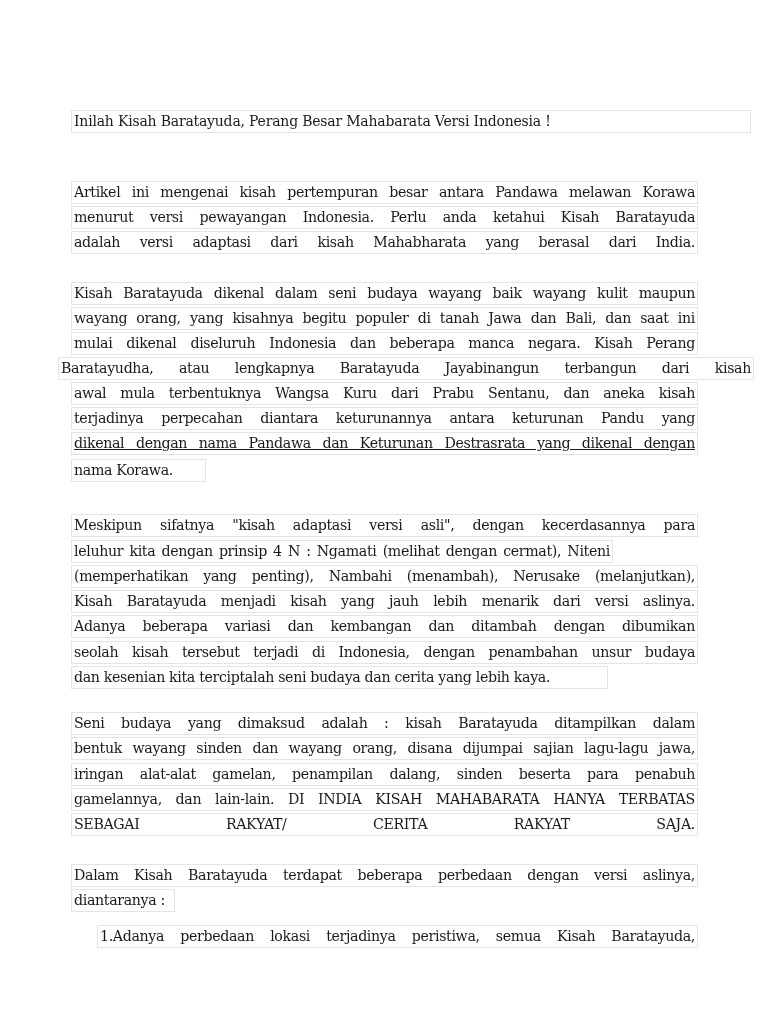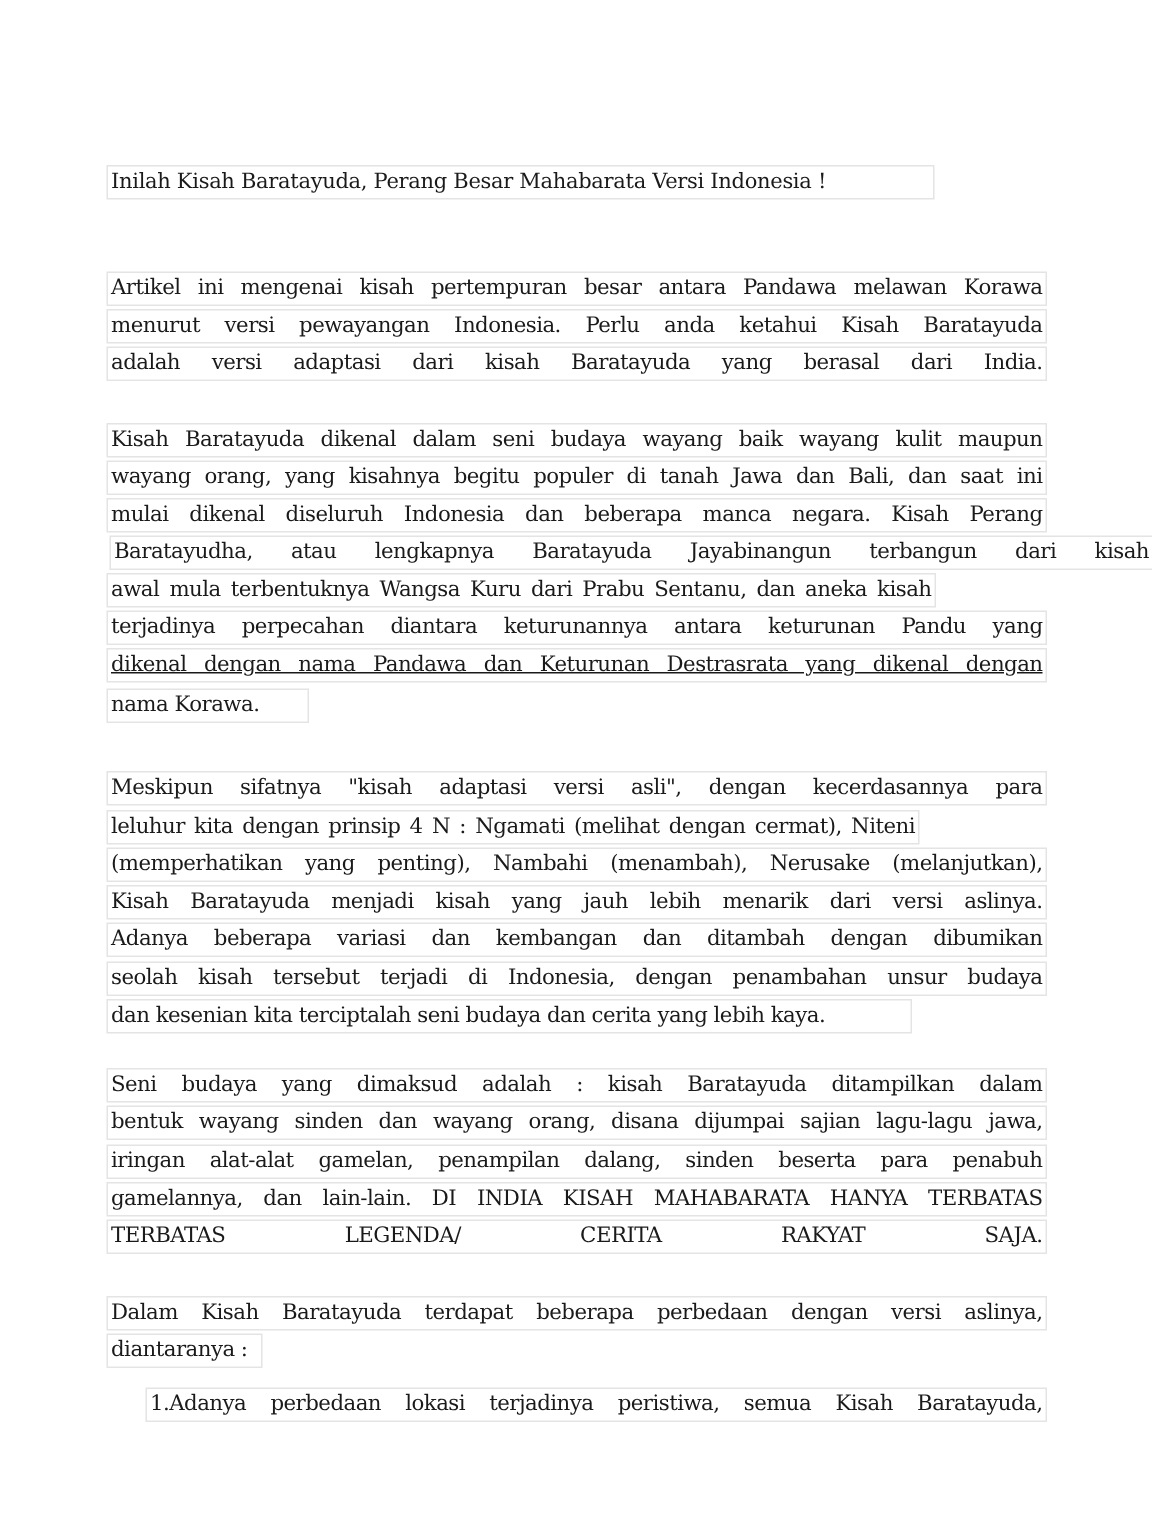--- a/index.html
+++ b/index.html
@@ -8,45 +8,45 @@
   .line { position: absolute; box-sizing: border-box; height: 23px;
           border: 1px solid #e4e4e4; background: #ffffff;
           font-size: 14.2px; line-height: 21px; padding: 0 2px;
           white-space: nowrap; overflow: hidden; letter-spacing: -0.35px; }
   .just { text-align: justify; text-align-last: justify; }
   .title { font-size: 14px; letter-spacing: -0.2px; }
 </style>
 </head>
 <body>
 
-<div class="line title" style="left:71px; top:110px; width:552px;">Inilah Kisah Baratayuda, Perang Besar Mahabarata Versi Indonesia !</div>
+<div class="line title" style="left:71px; top:110px; width:680px;">Inilah Kisah Baratayuda, Perang Besar Mahabarata Versi Indonesia !</div>
 
 <div class="line just" style="left:71px; top:181px; width:627px;">Artikel ini mengenai kisah pertempuran besar antara Pandawa melawan Korawa</div>
 <div class="line just" style="left:71px; top:206px; width:627px;">menurut versi pewayangan Indonesia. Perlu anda ketahui Kisah Baratayuda</div>
-<div class="line just" style="left:71px; top:231px; width:627px;">adalah versi adaptasi dari kisah Baratayuda yang berasal dari India.</div>
+<div class="line just" style="left:71px; top:231px; width:627px;">adalah versi adaptasi dari kisah Mahabharata yang berasal dari India.</div>
 
 <div class="line just" style="left:71px; top:282px; width:627px;">Kisah Baratayuda dikenal dalam seni budaya wayang baik wayang kulit maupun</div>
 <div class="line just" style="left:71px; top:307px; width:627px;">wayang orang, yang kisahnya begitu populer di tanah Jawa dan Bali, dan saat ini</div>
 <div class="line just" style="left:71px; top:332px; width:627px;">mulai dikenal diseluruh Indonesia dan beberapa manca negara. Kisah Perang</div>
-<div class="line just" style="left:73px; top:357px; width:696px;">Baratayudha, atau lengkapnya Baratayuda Jayabinangun terbangun dari kisah</div>
-<div class="line just" style="left:71px; top:382px; width:553px;">awal mula terbentuknya Wangsa Kuru dari Prabu Sentanu, dan aneka kisah</div>
+<div class="line just" style="left:58px; top:357px; width:696px;">Baratayudha, atau lengkapnya Baratayuda Jayabinangun terbangun dari kisah</div>
+<div class="line just" style="left:71px; top:382px; width:627px;">awal mula terbentuknya Wangsa Kuru dari Prabu Sentanu, dan aneka kisah</div>
 <div class="line just" style="left:71px; top:407px; width:627px;">terjadinya perpecahan diantara keturunannya antara keturunan Pandu yang</div>
 <div class="line just" style="left:71px; top:432px; width:627px;text-decoration:underline;">dikenal dengan nama Pandawa dan Keturunan Destrasrata yang dikenal dengan</div>
 <div class="line" style="left:71px; top:459px; width:135px;">nama Korawa.</div>
 
 <div class="line just" style="left:71px; top:514px; width:627px;">Meskipun sifatnya "kisah adaptasi versi asli", dengan kecerdasannya para</div>
 <div class="line just" style="left:71px; top:540px; width:542px;">leluhur kita dengan prinsip 4 N : Ngamati (melihat dengan cermat), Niteni</div>
 <div class="line just" style="left:71px; top:565px; width:627px;">(memperhatikan yang penting), Nambahi (menambah), Nerusake (melanjutkan),</div>
 <div class="line just" style="left:71px; top:590px; width:627px;">Kisah Baratayuda menjadi kisah yang jauh lebih menarik dari versi aslinya.</div>
 <div class="line just" style="left:71px; top:615px; width:627px;">Adanya beberapa variasi dan kembangan dan ditambah dengan dibumikan</div>
 <div class="line just" style="left:71px; top:641px; width:627px;">seolah kisah tersebut terjadi di Indonesia, dengan penambahan unsur budaya</div>
 <div class="line" style="left:71px; top:666px; width:537px;">dan kesenian kita terciptalah seni budaya dan cerita yang lebih kaya.</div>
 
 <div class="line just" style="left:71px; top:712px; width:627px;">Seni budaya yang dimaksud adalah : kisah Baratayuda ditampilkan dalam</div>
 <div class="line just" style="left:71px; top:737px; width:627px;">bentuk wayang sinden dan wayang orang, disana dijumpai sajian lagu-lagu jawa,</div>
 <div class="line just" style="left:71px; top:763px; width:627px;">iringan alat-alat gamelan, penampilan dalang, sinden beserta para penabuh</div>
 <div class="line just" style="left:71px; top:788px; width:627px;">gamelannya, dan lain-lain. DI INDIA KISAH MAHABARATA HANYA TERBATAS</div>
-<div class="line just" style="left:71px; top:813px; width:627px;">TERBATAS LEGENDA/ CERITA RAKYAT SAJA.</div>
+<div class="line just" style="left:71px; top:813px; width:627px;">SEBAGAI RAKYAT/ CERITA RAKYAT SAJA.</div>
 
 <div class="line just" style="left:71px; top:864px; width:627px;">Dalam Kisah Baratayuda terdapat beberapa perbedaan dengan versi aslinya,</div>
 <div class="line" style="left:71px; top:889px; width:104px;">diantaranya :</div>
 
 <div class="line just" style="left:97px; top:925px; width:601px;">1.Adanya perbedaan lokasi terjadinya peristiwa, semua Kisah Baratayuda,</div>
 
 </body></html>

